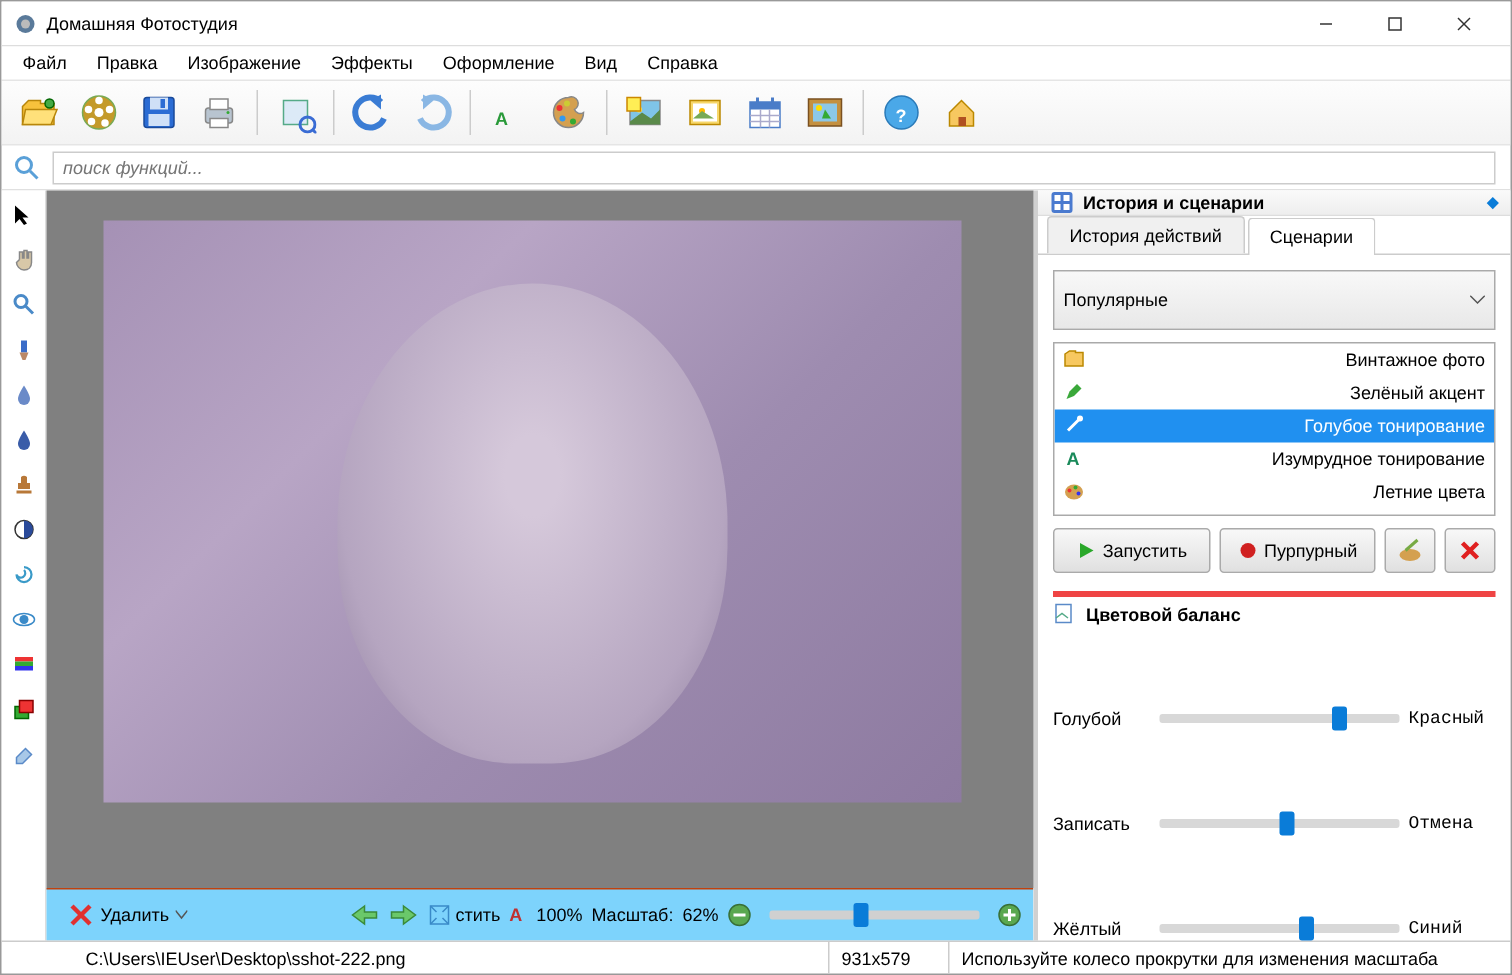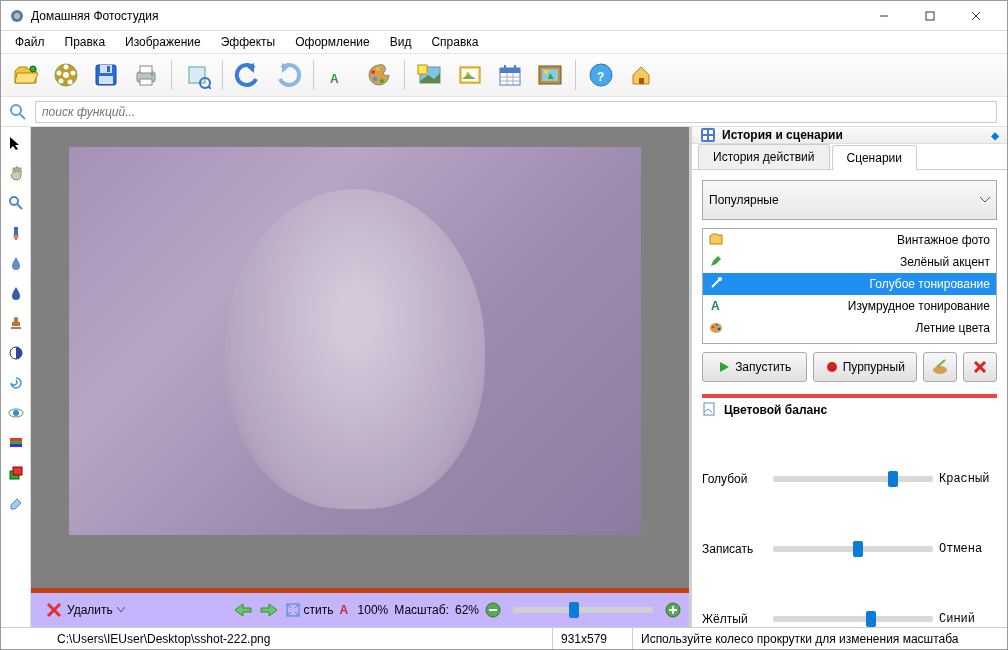--- a/index.html
+++ b/index.html
@@ -29,21 +29,21 @@
 
 .main { flex: 1; display: flex; min-height: 0; }
 .tool-palette { width: 30px; background: #fff; border-right: 1px solid #ddd; display: flex; flex-direction: column; align-items: center; padding: 6px 0; gap: 10px; overflow: hidden; }
 .tool-palette .tool { width: 20px; height: 20px; display: flex; align-items: center; justify-content: center; }
 .canvas-area { flex: 1; display: flex; flex-direction: column; min-width: 0; }
 .canvas-viewport { flex: 1; background: #808080; position: relative; overflow: hidden; }
 .canvas-image { position: absolute; left: 38px; top: 20px; width: 572px; height: 388px; background: linear-gradient(135deg,#a591b5 0%,#b8a5c5 30%,#9e8cb0 60%,#8d7aa0 100%); }
 .canvas-image .face { position:absolute; left:50%; top:52%; width:260px; height:320px; transform:translate(-50%,-50%); border-radius:50% 50% 45% 45%; background:radial-gradient(ellipse at 50% 40%,#d5c8da 10%,#b5a5c0 70%,#8a7a9a 100%); }
 
 
-.bottom-actions { height: 34px; display: flex; align-items: center; padding: 17px 8px; gap: 6px; border-top: 5px solid #c2410c; background: #c4b5fd; }
+.bottom-actions { height: 34px; display: flex; align-items: center; padding: 17px 8px; gap: 6px; border-top: 1px solid #c2410c; background: #7dd3fc; }
 .bottom-actions .del-btn { display: flex; align-items: center; gap: 4px; padding: 2px 6px; }
 .bottom-actions .flat-btn { display: flex; align-items: center; gap: 3px; }
 .zoom-slider { width: 140px; height: 6px; background: #d0d0d0; border-radius: 2px; position: relative; margin: 0 6px; }
 .zoom-slider .thumb { position: absolute; left: 40%; top: -5px; width: 10px; height: 16px; background: #0a7cd8; border-radius: 2px; }
 
 
 .right-panel { width: 318px; border-left: 3px solid #d0d0d0; background: #fff; display: flex; flex-direction: column; }
 .panel-header { height: 30px; display: flex; align-items: center; padding: 0 8px; background: linear-gradient(#fafafa,#eee); border-bottom: 1px solid #ddd; gap: 6px; font-weight: bold; }
 .panel-header .collapse { margin-left: auto; color: #0a7cd8; font-size: 10px; }
 .tabs { height: 28px; display: flex; align-items: flex-end; padding: 0 6px; border-bottom: 1px solid #ccc; }

